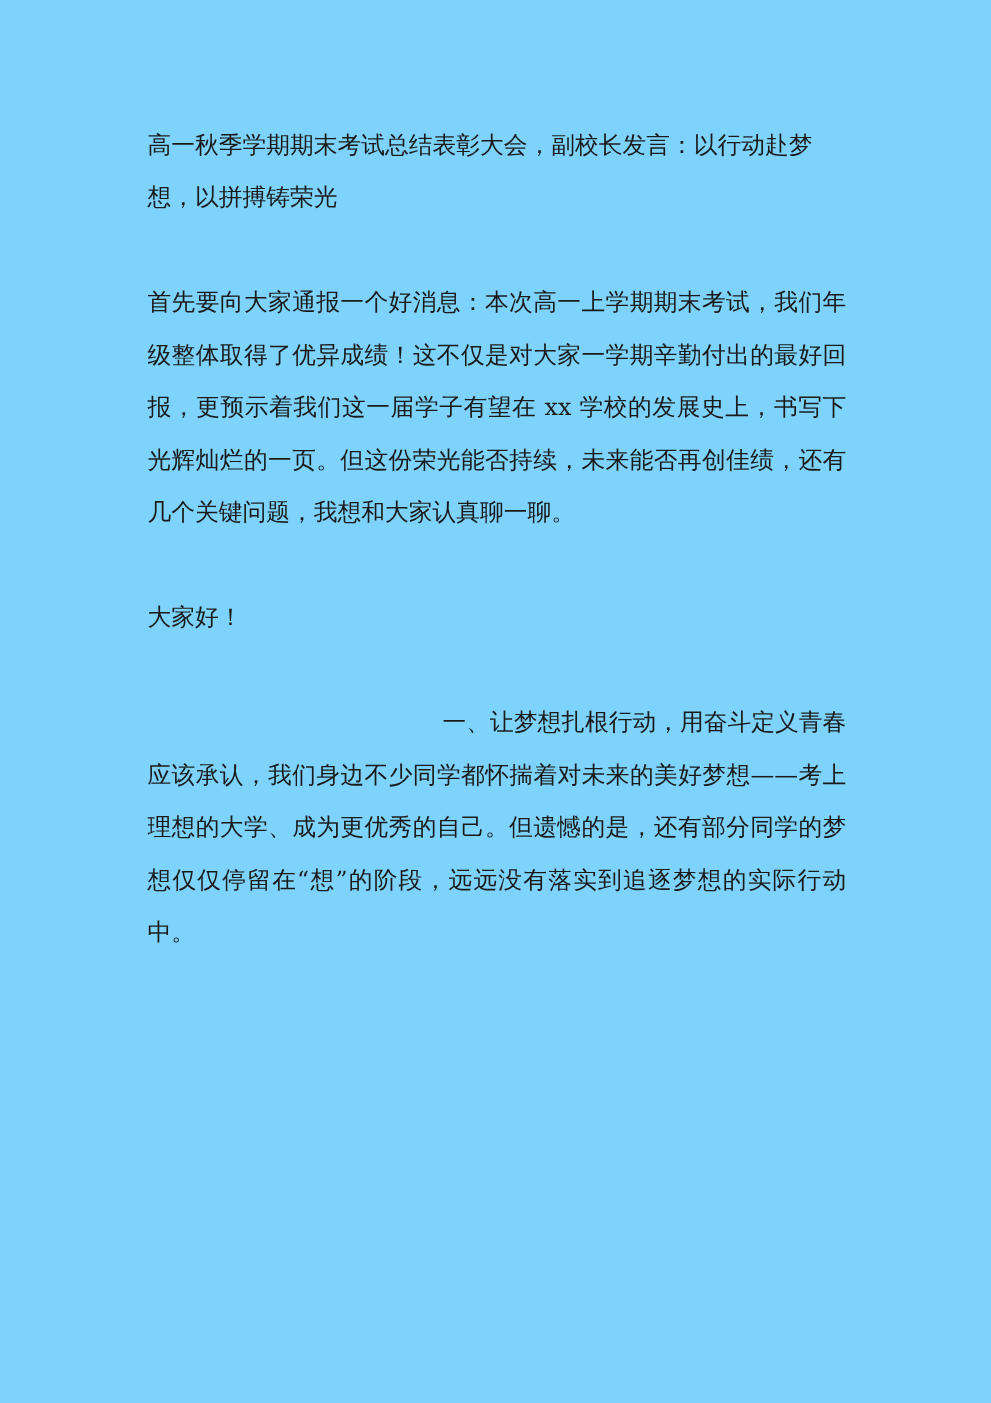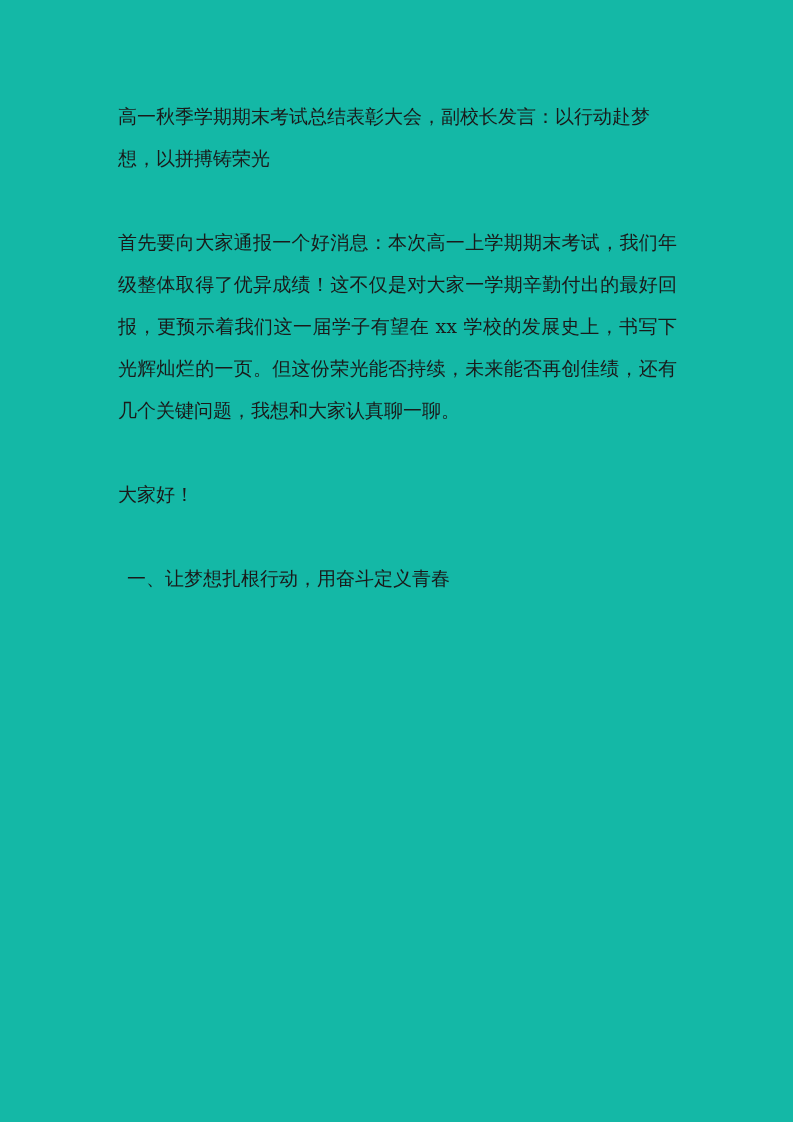--- a/index.html
+++ b/index.html
@@ -5,58 +5,59 @@
 <style>
   html, body {
     margin: 0;
     padding: 0;
     background: #ffffff;
   }
   .page {
     position: relative;
     width: 793px;
     height: 1122px;
-    background: #14b8a6;
+    background: #7dd3fc;
     overflow: hidden;
     margin: 0 auto;
   }
   .content {
     box-sizing: border-box;
     width: 793px;
     padding: 95px 116px 0 118px;
     font-family: "DejaVu Serif", "Liberation Serif", serif;
     font-size: 19px;
     line-height: 42px;
     color: #1a1a1a;
     text-align: justify;
     word-break: break-all;
   }
   .content p {
     margin: 0 0 42px 0;
   }
   .content p.section-heading {
     margin-bottom: 0;
     padding-left: 9px;
-    text-align: left;
+    text-align: right;
   }
   .content p.doc-title {
     text-align: left;
   }
 </style>
 </head>
 <body>
 
 <div class="page">
   <div class="content">
 
     <p class="doc-title">高一秋季学期期末考试总结表彰大会，副校长发言：以行动赴梦想，以拼搏铸荣光</p>
 
 
     <p>首先要向大家通报一个好消息：本次高一上学期期末考试，我们年级整体取得了优异成绩！这不仅是对大家一学期辛勤付出的最好回报，更预示着我们这一届学子有望在 xx 学校的发展史上，书写下光辉灿烂的一页。但这份荣光能否持续，未来能否再创佳绩，还有几个关键问题，我想和大家认真聊一聊。</p>
 
     <p>大家好！</p>
 
     <p class="section-heading">一、让梦想扎根行动，用奋斗定义青春</p>
 
+    <p>应该承认，我们身边不少同学都怀揣着对未来的美好梦想——考上理想的大学、成为更优秀的自己。但遗憾的是，还有部分同学的梦想仅仅停留在“想”的阶段，远远没有落实到追逐梦想的实际行动中。</p>
 
 
   </div>
 </div>
 
 </body></html>

